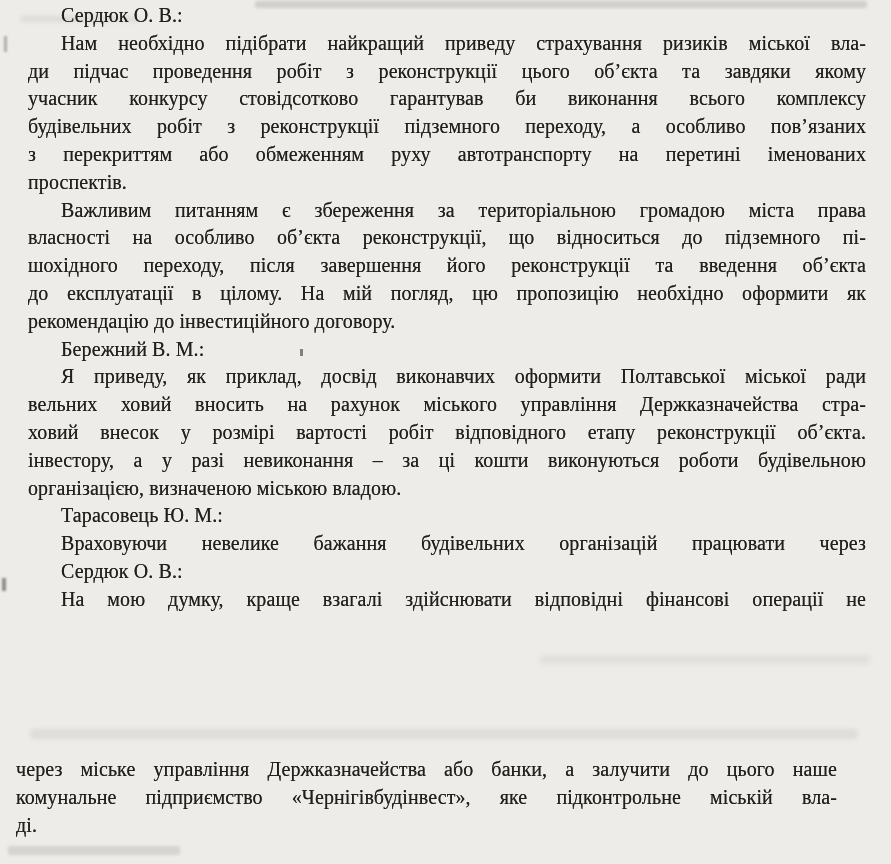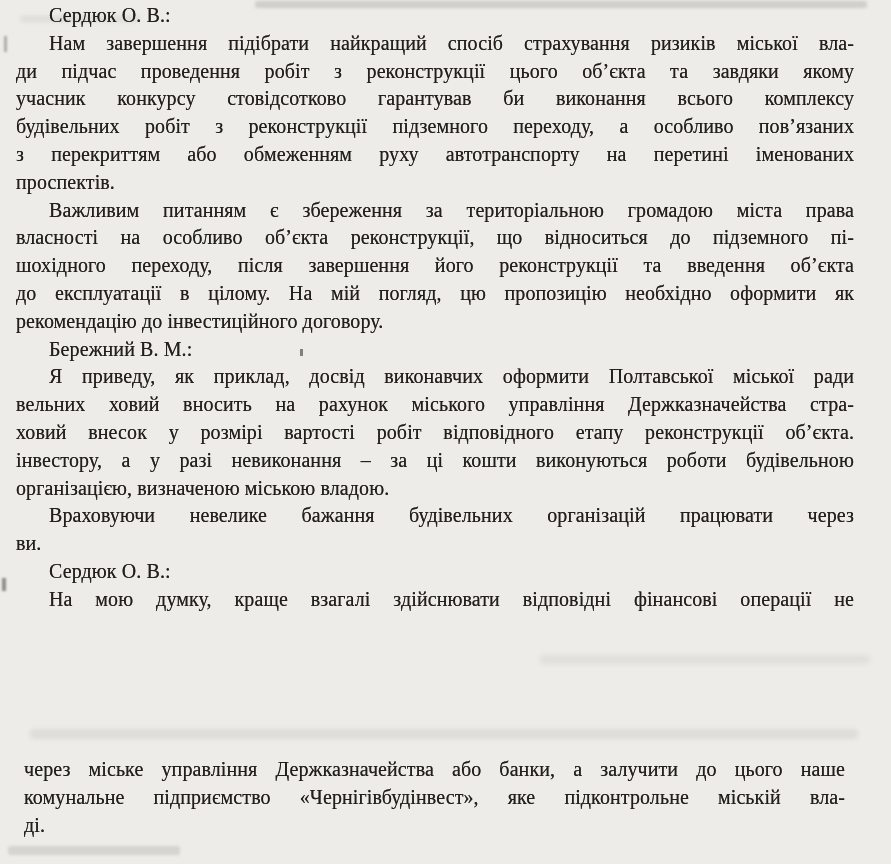--- a/index.html
+++ b/index.html
@@ -13,29 +13,28 @@
     height: 864px;
     background: #f3f2ee;
     overflow: hidden;
     font-family: "Liberation Serif", "DejaVu Serif", serif;
     color: #221f1c;
   }
   .text-block {
     position: absolute;
   }
   .block-main {
-    left: 16px;
+    left: 28px;
     top: 2px;
     width: 838px;
   }
   .block-cont {
     left: 16px;
     top: 756px;
     width: 821px;
-    margin-left: 8px;
   }
   .line {
     font-size: 20px;
     line-height: 27.8px;
     height: 27.8px;
     overflow: hidden;
     text-align: left;
     text-shadow: 0 0 0.6px rgba(25, 22, 18, 0.75);
     letter-spacing: 0.1px;
   }
@@ -122,39 +121,39 @@
   <div class="smudge smudge-top2"></div>
   <div class="smudge smudge-gap"></div>
   <div class="smudge smudge-mid"></div>
   <div class="smudge smudge-bottom"></div>
   <div class="smudge speck-a"></div>
   <div class="smudge speck-b"></div>
   <div class="smudge speck-c"></div>
 
   <div class="text-block block-main">
       <div class="line speaker">Сердюк О. В.:</div>
-      <div class="line just indent">Нам завершення підібрати найкращий спосіб страхування ризиків міської вла-</div>
+      <div class="line just indent">Нам необхідно підібрати найкращий приведу страхування ризиків міської вла-</div>
       <div class="line just">ди підчас проведення робіт з реконструкції цього об’єкта та завдяки якому</div>
       <div class="line just">учасник конкурсу стовідсотково гарантував би виконання всього комплексу</div>
       <div class="line just">будівельних робіт з реконструкції підземного переходу, а особливо пов’язаних</div>
       <div class="line just">з перекриттям або обмеженням руху автотранспорту на перетині іменованих</div>
       <div class="line">проспектів.</div>
       <div class="line just indent">Важливим питанням є збереження за територіальною громадою міста права</div>
       <div class="line just">власності на особливо об’єкта реконструкції, що відноситься до підземного пі-</div>
       <div class="line just">шохідного переходу, після завершення його реконструкції та введення об’єкта</div>
       <div class="line just">до експлуатації в цілому. На мій погляд, цю пропозицію необхідно оформити як</div>
       <div class="line">рекомендацію до інвестиційного договору.</div>
       <div class="line speaker">Бережний В. М.:</div>
       <div class="line just indent">Я приведу, як приклад, досвід виконавчих оформити Полтавської міської ради</div>
       <div class="line just">вельних ховий вносить на рахунок міського управління Держказначейства стра-</div>
       <div class="line just">ховий внесок у розмірі вартості робіт відповідного етапу реконструкції об’єкта.</div>
       <div class="line just">інвестору, а у разі невиконання – за ці кошти виконуються роботи будівельною</div>
       <div class="line">організацією, визначеною міською владою.</div>
+      <div class="line speaker">Тарасовець Ю. М.:</div>
       <div class="line just indent">Враховуючи невелике бажання будівельних організацій працювати через</div>
-      <div class="line">ви.</div>
       <div class="line speaker">Сердюк О. В.:</div>
       <div class="line just indent">На мою думку, краще взагалі здійснювати відповідні фінансові операції не</div>
     </div>
   <div class="text-block block-cont">
       <div class="line just">через міське управління Держказначейства або банки, а залучити до цього наше</div>
       <div class="line just">комунальне підприємство «Чернігівбудінвест», яке підконтрольне міській вла-</div>
       <div class="line">ді.</div>
     </div>
 
   <svg class="noise" xmlns="http://www.w3.org/2000/svg">

